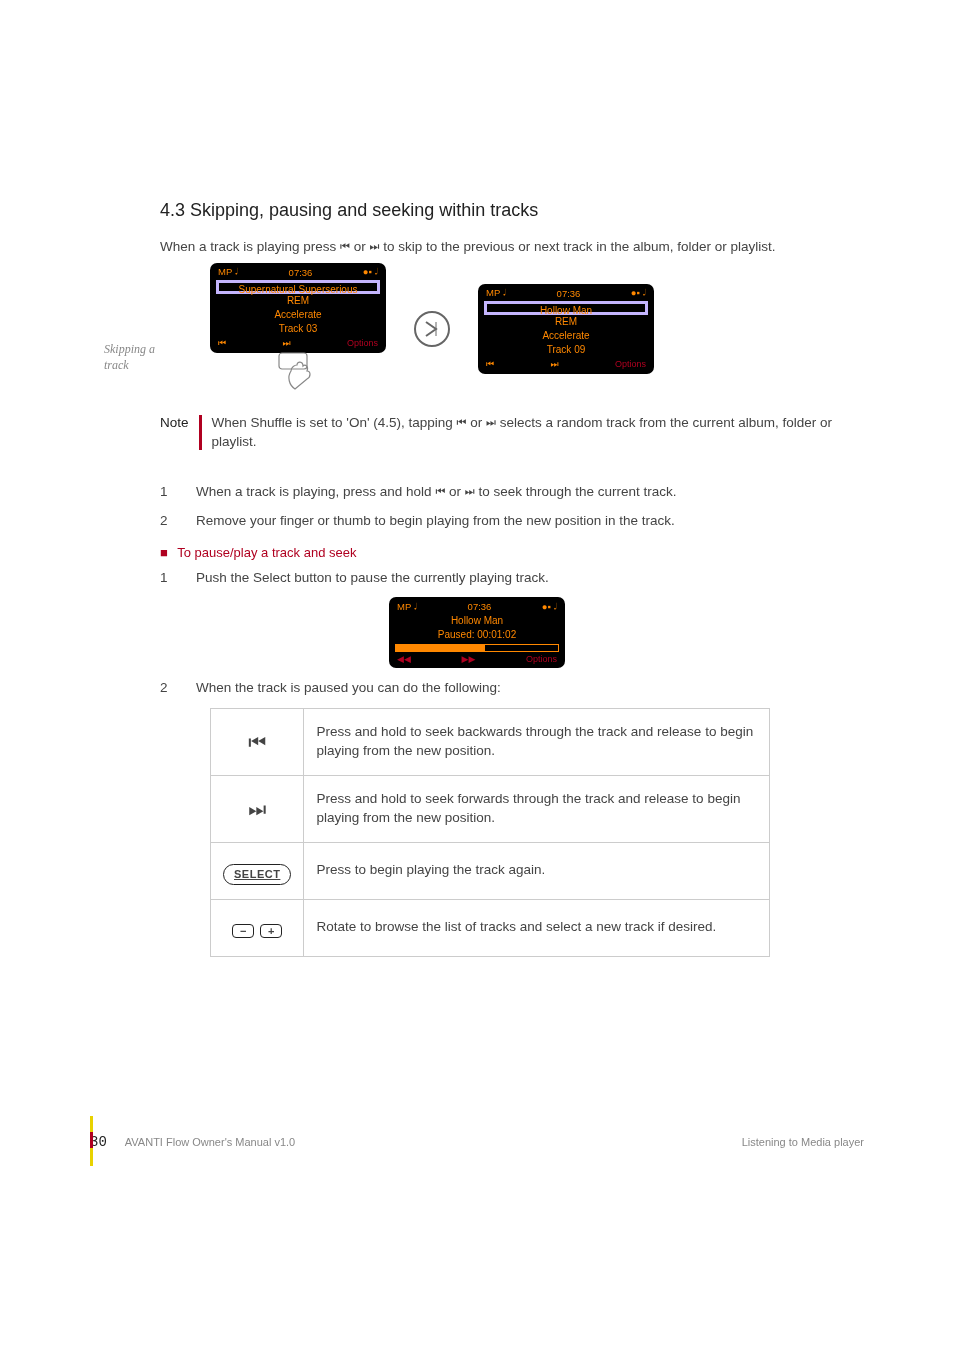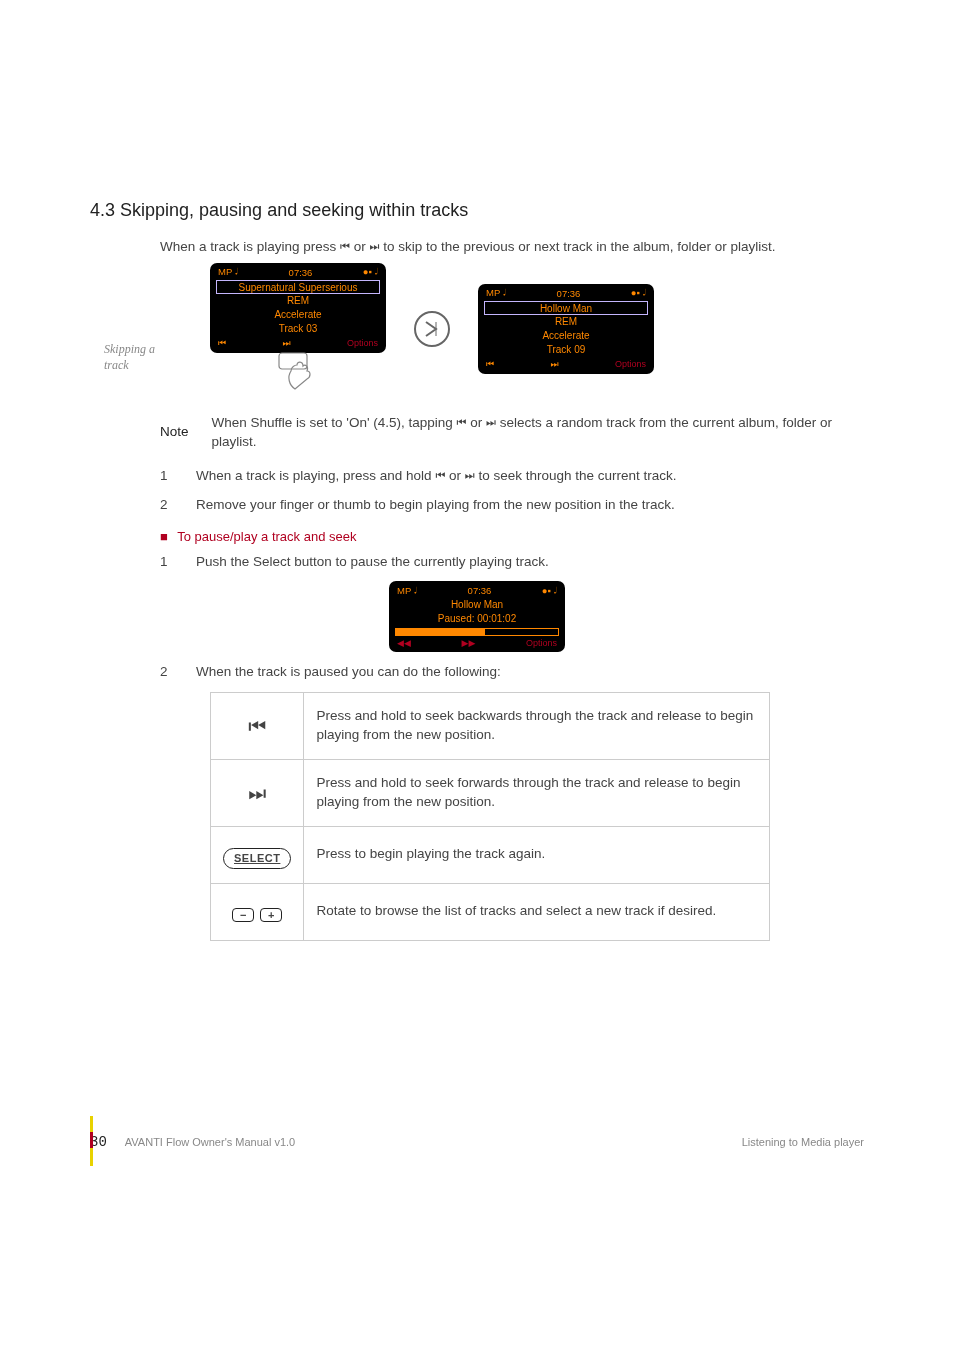--- a/index.html
+++ b/index.html
@@ -23,20 +23,21 @@
     font-style: italic;
     color: #888;
     font-family: Georgia, serif;
     font-size: 12px;
     line-height: 1.3;
   }
   .heading {
     font-size: 18px;
     color: #222;
     margin-bottom: 16px;
+    margin-left: 70px;
   }
   .sub {
     color: #b00020;
     font-size: 13px;
     margin-left: 70px;
     margin-bottom: 8px;
   }
   .sub .sq {
     color: #b00020;
     margin-right: 6px;
@@ -75,21 +76,21 @@
   }
   .screen .row {
     display: flex;
     justify-content: space-between;
     padding: 0 8px;
     height: 15px;
     align-items: center;
     font-size: 9.5px;
   }
   .screen .boxed {
-    border: 1px solid #c4b5fd;
+    border: 3px solid #c4b5fd;
     margin: 0 6px;
     text-align: center;
     padding: 0 2px;
     font-size: 10px;
     height: 14px;
     line-height: 13px;
   }
   .screen .line {
     text-align: center;
     font-size: 10px;
@@ -130,22 +131,21 @@
     position: relative;
   }
   .hand svg { width: 50px; height: 44px; }
   .note-block {
     display: flex;
     margin-left: 70px;
     gap: 10px;
     font-size: 13.5px;
     line-height: 1.45;
     margin-top: 18px;
-    margin-bottom: 14px;
-    align-items: center;
+    margin-bottom: 30px;
   }
   .note-block .label { font-weight: 400; color: #222; }
   .note-block .bar {
     width: 3px; background: #b00020; flex-shrink: 0;
     margin-top: 2px; margin-bottom: 2px;
   }
   .single-screen { display: flex; justify-content: center; margin: 6px 0 10px 0; }
   table.actions {
     margin-left: 120px;
     border-collapse: collapse;

